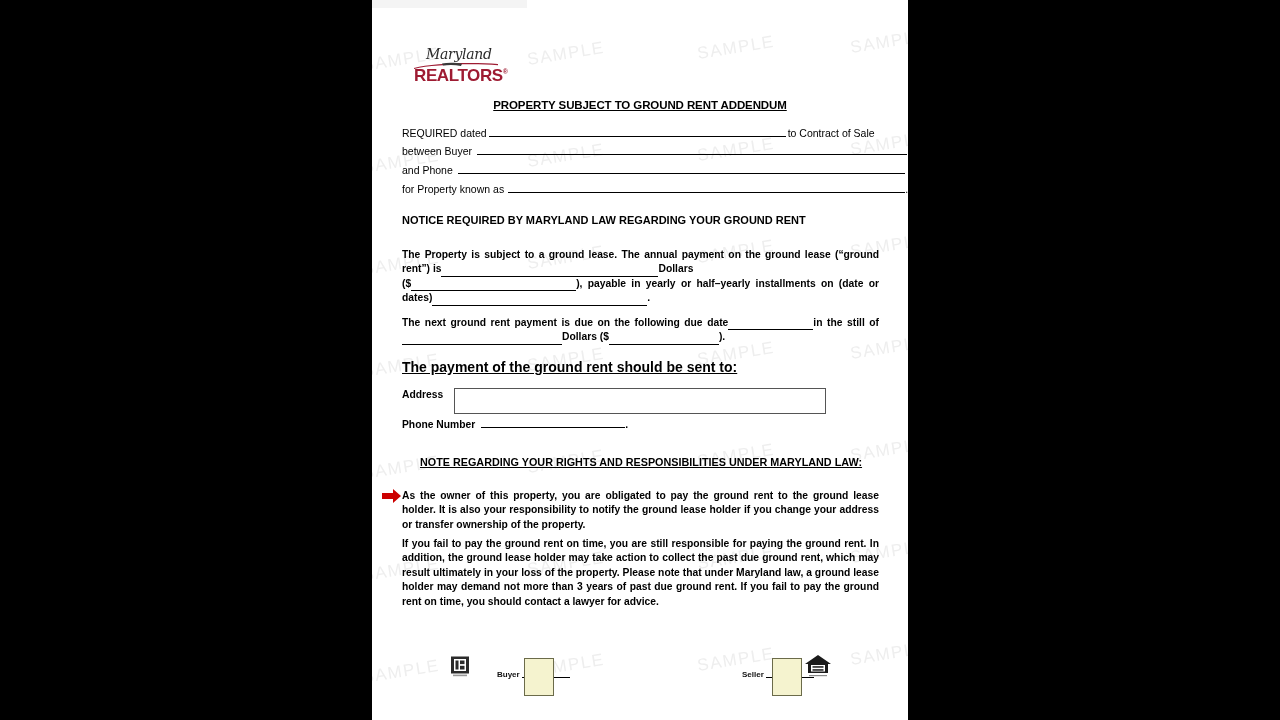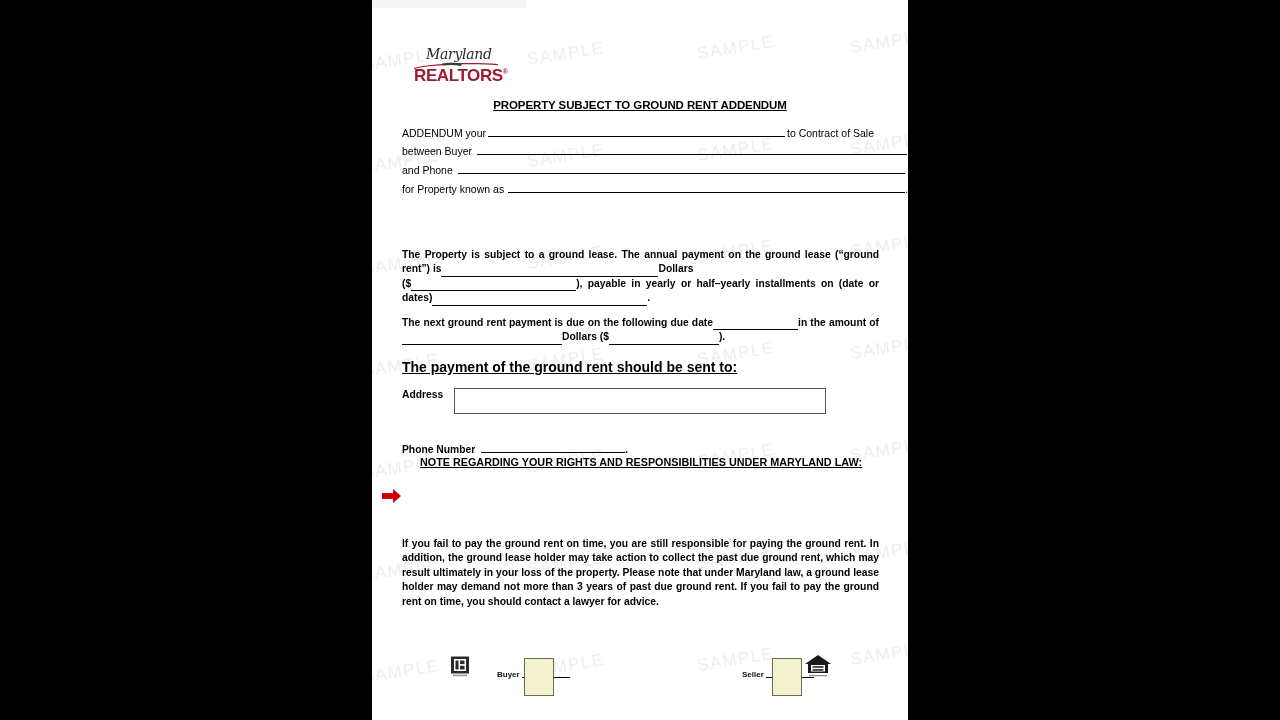--- a/index.html
+++ b/index.html
@@ -239,71 +239,73 @@
         <svg id="logo-swoosh" viewBox="0 0 88 8">
           <path d="M2 6 C 20 1, 60 0, 86 2 L 86 3.2 C 60 1.4, 20 2.4, 2 7 Z" fill="#9e1b32"></path>
           <path d="M30 1.5 C 36 0.5, 44 0.6, 50 1.8 L 49 4 C 43 2.6, 36 2.6, 31 3.6 Z" fill="#3a3a3a"></path>
         </svg>
         <div id="logo-word"><span>REALTORS</span><sup>®</sup></div>
       </div>
 
       <div id="doc-title">PROPERTY SUBJECT TO GROUND RENT ADDENDUM</div>
 
       <div class="row" style="left:30px; top:126px;">
-        <span>ADDENDUM your</span>
+        <span>REQUIRED dated</span>
         <span class="fill" style="width:297px; margin:0 2px;"></span>
         <span>to Contract of Sale</span>
       </div>
 
       <div class="row" style="left:30px; top:144px;">
         <span>between Buyer</span>
         <span class="fill" style="width:430px; margin-left:5px;"></span>
       </div>
 
       <div class="row" style="left:30px; top:163px;">
         <span>and  Phone</span>
         <span class="fill" style="width:447px; margin-left:5px;"></span>
       </div>
 
       <div class="row" style="left:30px; top:182px;">
         <span>for Property known as</span>
         <span class="fill" style="width:397px; margin-left:4px;"></span>
         <span>.</span>
       </div>
 
+      <div class="heading" style="left:30px; top:214px;">NOTICE REQUIRED BY MARYLAND LAW REGARDING YOUR GROUND RENT</div>
 
       <div class="blk" style="left:30px; top:236px; width:477px;margin-top:12px;">
         <span>The Property is subject to a ground lease. The annual payment on the ground lease (“ground rent”) is</span><span class="u" style="width:217px;"></span><span>Dollars</span><br>
         <span>($</span><span class="u" style="width:165px;"></span><span>), payable in yearly or half–yearly installments on (date or dates)</span><span class="u" style="width:215px;"></span><span>.</span>
       </div>
 
       <div class="blk" style="left:30px; top:316px; width:477px;">
-        <span>The next ground rent payment is due on the following due date</span><span class="u" style="width:85px;"></span><span>in the amount of</span><span class="u" style="width:160px;"></span><span>Dollars ($</span><span class="u" style="width:110px;"></span><span>).</span>
+        <span>The next ground rent payment is due on the following due date</span><span class="u" style="width:85px;"></span><span>in the still of</span><span class="u" style="width:160px;"></span><span>Dollars ($</span><span class="u" style="width:110px;"></span><span>).</span>
       </div>
 
       <div class="heading" style="left:30px; top:359px; font-size:14px;text-decoration:underline;">The payment of the ground rent should be sent to:</div>
 
 
       <div class="row bold" style="left:30px; top:389px; font-size:10.3px;">
         <span>Address</span>
       </div>
       <div id="address-box"></div>
 
-      <div class="row bold" style="left:30px; top:417px; font-size:10.3px;margin-top:25px;">
+      <div class="row bold" style="left:30px; top:417px; font-size:10.3px;">
         <span>Phone Number</span>
         <span class="fill" style="width:144px; margin-left:6px;"></span>
         <span>.</span>
       </div>
 
       <div class="heading underline" style="left:30px; top:455px; width:478px; line-height:14px; font-size:10.8px;">NOTE REGARDING YOUR RIGHTS AND RESPONSIBILITIES UNDER MARYLAND LAW:</div>
 
       <svg id="red-arrow" viewBox="0 0 20 16">
         <path d="M0 5 L11 5 L11 1 L19 8 L11 15 L11 11 L0 11 Z" fill="#cc0000"></path>
       </svg>
 
+      <div class="blk" style="left:30px; top:489px; width:477px;">As the owner of this property, you are obligated to pay the ground rent to the ground lease holder. It is also your responsibility to notify the ground lease holder if you change your address or transfer ownership of the property.</div>
 
       <div class="blk" style="left:30px; top:537px; width:477px;">If you fail to pay the ground rent on time, you are still responsible for paying the ground rent. In addition, the ground lease holder may take action to collect the past due ground rent, which may result ultimately in your loss of the property. Please note that under Maryland law, a ground lease holder may demand not more than 3 years of past due ground rent. If you fail to pay the ground rent on time, you should contact a lawyer for advice.</div>
 
       <div id="footer">
         <svg class="foot-logo" style="left:78px; top:6px;" width="20" height="22" viewBox="0 0 20 22">
           <rect x="1" y="0.5" width="18" height="17" fill="#2b2b2b"></rect>
           <rect x="4" y="3" width="12" height="12" fill="#ffffff"></rect>
           <rect x="5.5" y="4.5" width="3" height="9" fill="#2b2b2b"></rect>
           <rect x="10" y="4.5" width="4.5" height="3.6" fill="#2b2b2b"></rect>
           <rect x="10" y="9.8" width="4.5" height="3.7" fill="#2b2b2b"></rect>

